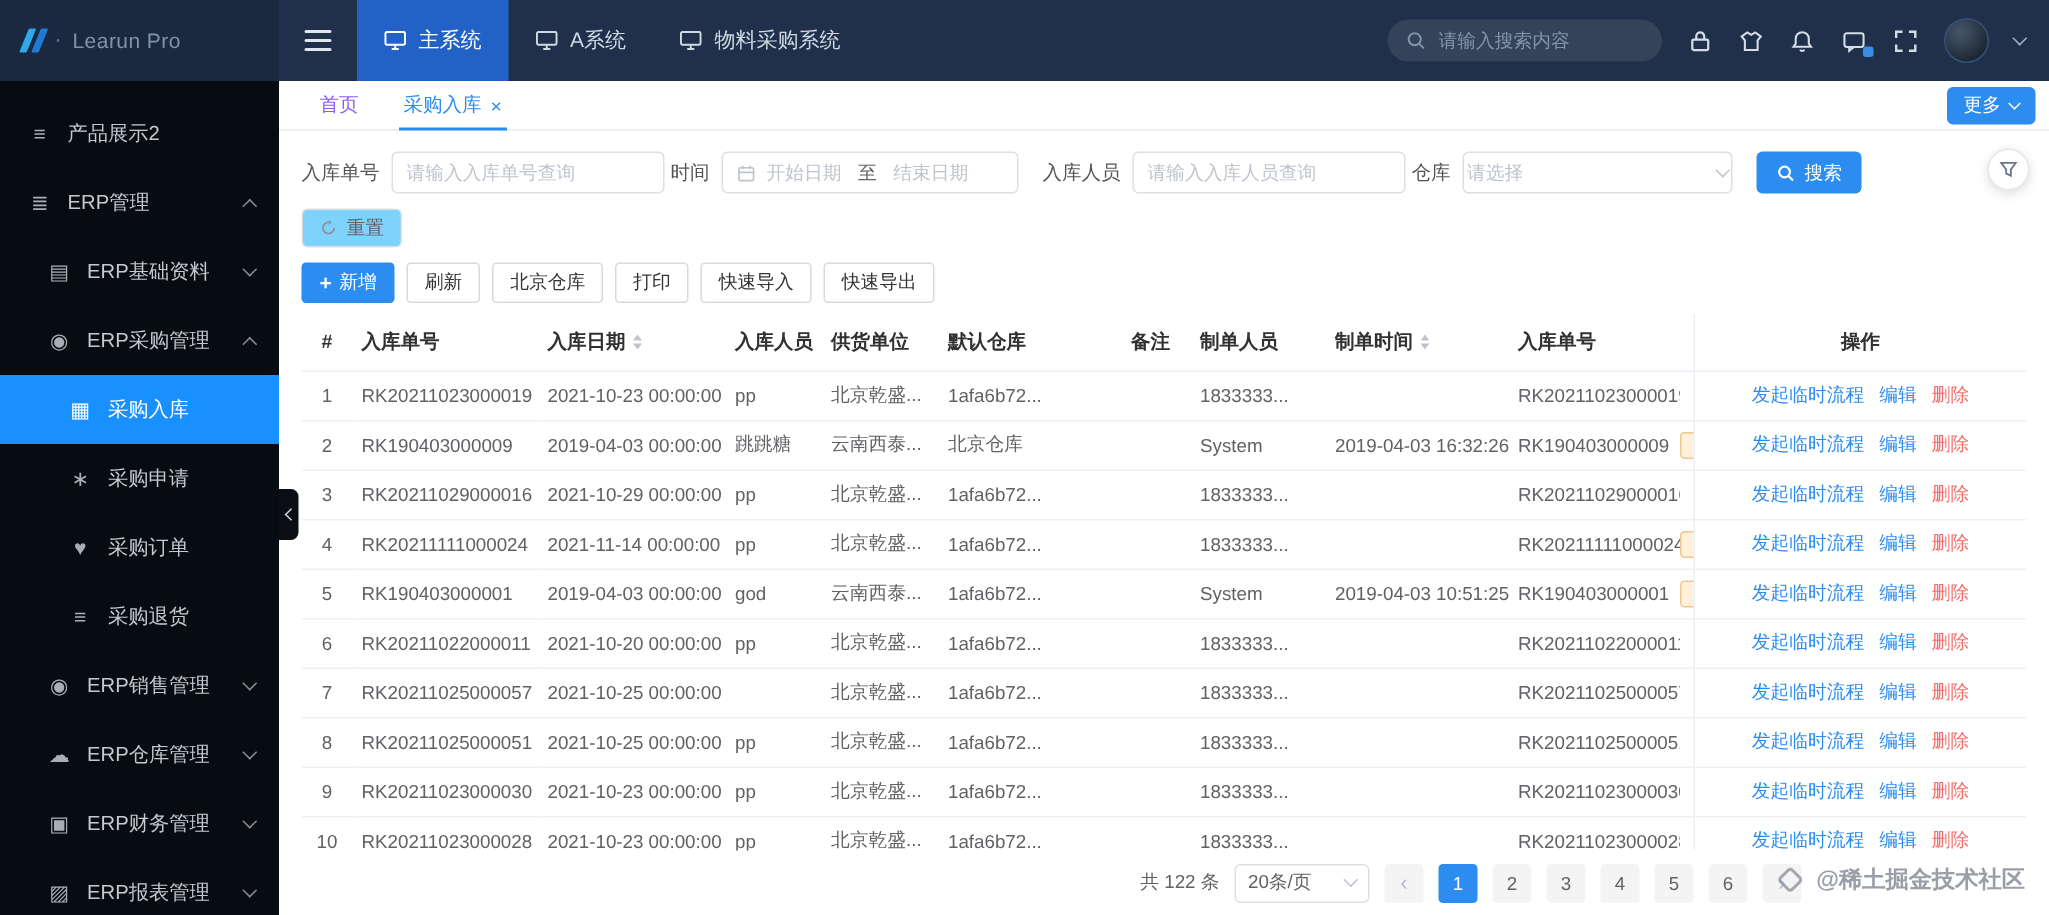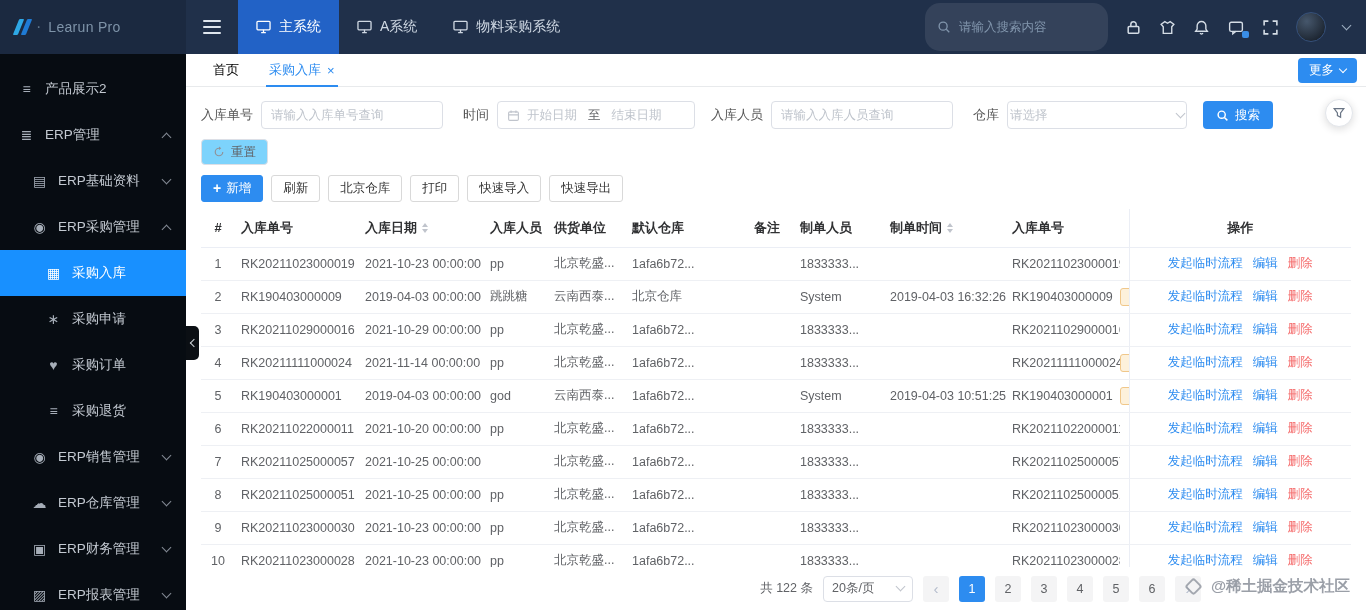--- a/index.html
+++ b/index.html
@@ -14,21 +14,21 @@
   .logo-slashes i { display:block; width:5px; height:16px; background:#2ea8e6; transform:skewX(-22deg); border-radius:1px; }
   .logo-slashes i:last-child { background:#1f7ad4; }
   .logo-dot { color:#5f7489; font-size:16px; }
   .logo-text { color:#7e93a8; font-size:14px; letter-spacing:.3px; }
   .hamburger { padding:0 17px; height:54px; display:flex; flex-direction:column; justify-content:center; gap:4px; cursor:pointer; }
   .hamburger span { display:block; width:18px; height:2px; background:#dfe6ee; border-radius:1px; }
   .top-tabs { display:flex; height:54px; }
   .top-tab { height:54px; display:flex; align-items:center; padding:0 18px; color:#cfd8e3; font-size:14px; gap:8px; cursor:pointer;justify-content:flex-end; }
   .top-tab.active { background:#2262c6; color:#fff; }
   .topbar-right { margin-left:auto; display:flex; align-items:center; gap:17px; padding-right:16px; }
-  .nav-search { width:183px; height:48px; border-radius:15px; background:rgba(255,255,255,.09); display:flex; align-items:center; padding:0 12px; gap:8px; }
+  .nav-search { width:183px; height:28px; border-radius:15px; background:rgba(255,255,255,.09); display:flex; align-items:center; padding:0 12px; gap:8px; }
   .nav-search span { color:#8195ac; font-size:12.5px; }
   .nav-icon { position:relative; display:flex; cursor:pointer; }
   .nav-badge { position:absolute; right:-4px; bottom:-2px; width:7px; height:7px; border-radius:2px; background:#3a8ee6; }
   .avatar { width:30px; height:30px; border-radius:50%; background:radial-gradient(circle at 35% 30%, #46576c, #10161f); border:1px solid #35507a; flex:none; cursor:pointer; }
   .tb-caret { width:7px; height:7px; border-right:1.5px solid #9fb0c3; border-bottom:1.5px solid #9fb0c3; transform:rotate(45deg); margin-top:-4px; cursor:pointer; }
 
   
   .sidebar { position:absolute; top:54px; left:0; width:186px; height:556px; background:#070c12; overflow:hidden; padding-top:12px; z-index:20; }
   .side-item { height:46px; display:flex; align-items:center; gap:10px; color:#c3c9d1; font-size:13.5px; padding-right:16px; cursor:pointer; }
   .side-item .glyph { width:17px; text-align:center; font-size:14px; color:#a6aeb8; flex:none; }
@@ -39,31 +39,31 @@
   .side-item.active .glyph { color:#fff; }
   .s-caret { width:7px; height:7px; border-right:1.5px solid #848b95; border-bottom:1.5px solid #848b95; margin-left:auto; flex:none; }
   .s-caret.down { transform:rotate(45deg); margin-top:-4px; }
   .s-caret.up { transform:rotate(225deg); margin-top:4px; }
   .collapse-handle { position:absolute; left:186px; top:326px; width:13px; height:34px; background:#0b0f14; border-radius:0 5px 5px 0; z-index:25; display:flex; align-items:center; justify-content:center; cursor:pointer; }
   .collapse-handle i { width:6px; height:6px; border-left:1.5px solid #cfd5db; border-bottom:1.5px solid #cfd5db; transform:rotate(45deg); margin-left:2px; }
 
   
   .content { position:absolute; top:54px; left:186px; width:1180px; height:556px; background:#fff; display:flex; flex-direction:column; }
   .tabbar { height:33px; border-bottom:1px solid #e8eaec; display:flex; align-items:center; padding:0 12px; position:relative; flex:none; }
-  .page-tab { height:33px; display:flex; align-items:center; gap:6px; padding:0 15px; font-size:13px; color:#000000; cursor:pointer; position:relative; }
+  .page-tab { height:33px; display:flex; align-items:center; gap:6px; padding:0 15px; font-size:13px; color:#8b5cf6; cursor:pointer; position:relative; }
   .page-tab.active { color:#2d8cf0; }
   .page-tab.active::after { content:""; position:absolute; left:12px; right:12px; bottom:0; height:2px; background:#2d8cf0; }
   .tab-close { font-size:13px; line-height:1; color:#2d8cf0; cursor:pointer; }
   .more-btn { position:absolute; right:9px; top:4px; height:25px; background:#2d8cf0; border:none; border-radius:4px; color:#fff; font-size:12.5px; padding:0 11px; display:flex; align-items:center; gap:6px; cursor:pointer; font-family:inherit; }
   .more-btn .w-caret { width:6px; height:6px; border-right:1.4px solid #fff; border-bottom:1.4px solid #fff; transform:rotate(45deg); margin-top:-3px; }
 
   .panel { flex:1; display:flex; flex-direction:column; padding:0 15px; position:relative; min-height:0; }
   .filter-row { display:flex; align-items:center; margin-top:14px; height:28px; font-size:13px; color:#555; flex:none; }
   .f-label { margin-right:8px; flex:none; }
-  .f-input { height:28px; border:1px solid #dcdfe6; border-radius:4px; padding:0 9px; font-size:12.5px; color:#606266; width:182px; outline:none; font-family:inherit; margin-right:20px; }
+  .f-input { height:28px; border:1px solid #dcdfe6; border-radius:4px; padding:0 9px; font-size:12.5px; color:#606266; width:182px; outline:none; font-family:inherit; margin-right:4px; }
   .f-input::placeholder { color:#bfc4cc; }
   .date-box { width:198px; height:28px; border:1px solid #dcdfe6; border-radius:4px; display:flex; align-items:center; padding:0 9px; gap:7px; font-size:12.5px; color:#bfc4cc; margin-right:16px; cursor:pointer; }
   .date-box .to { color:#606266; margin:0 4px; }
   .select-box { width:180px; height:28px; border:1px solid #dcdfe6; border-radius:4px; display:flex; align-items:center; justify-content:space-between; padding:0 2px; font-size:12.5px; color:#bfc4cc; margin-right:16px; cursor:pointer; }
   .g-caret { width:7px; height:7px; border-right:1.5px solid #c0c4cc; border-bottom:1.5px solid #c0c4cc; transform:rotate(45deg); margin-top:-4px; }
   .search-btn { height:28px; background:#2d8cf0; border:none; border-radius:4px; color:#fff; font-size:12.5px; display:flex; align-items:center; gap:6px; padding:0 13px; cursor:pointer; font-family:inherit; }
   .reset-row { margin-top:10px; flex:none; }
   .reset-btn { height:26px; border:1px solid #dcdfe6; background:#7dd3fc; border-radius:4px; color:#606266; font-size:12.5px; display:flex; align-items:center; gap:6px; padding:0 11px; cursor:pointer; font-family:inherit; }
   .adv-toggle { position:absolute; right:13px; top:12px; width:28px; height:28px; border-radius:50%; background:#fff; border:1px solid #e3e6eb; box-shadow:0 2px 8px rgba(0,0,0,.14); display:flex; align-items:center; justify-content:center; cursor:pointer; z-index:5; }
 

